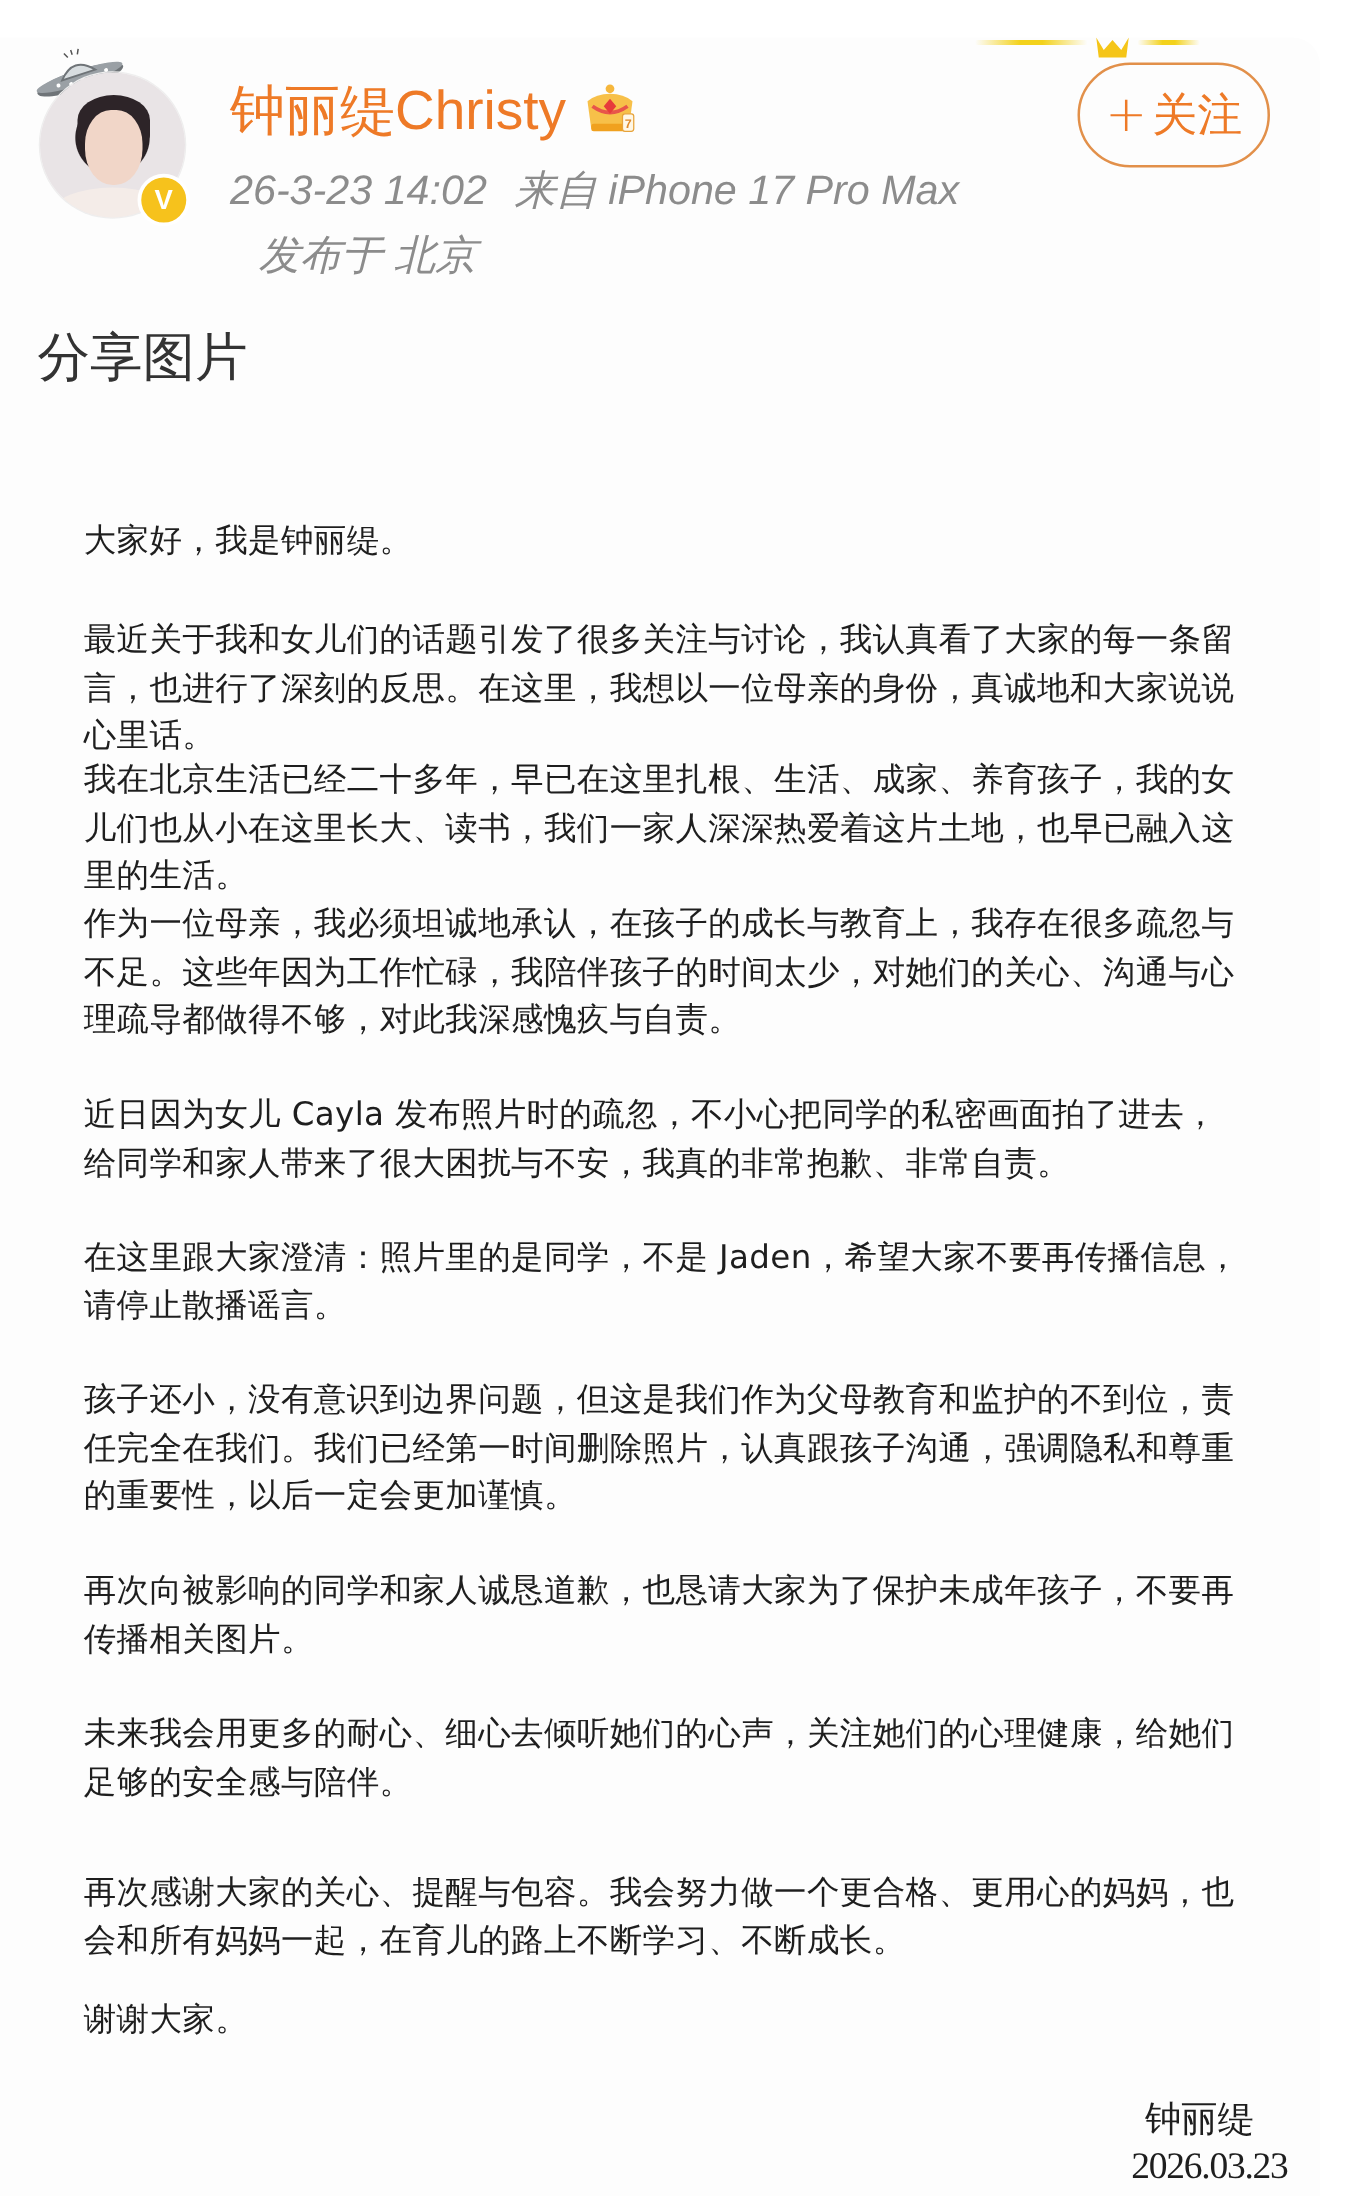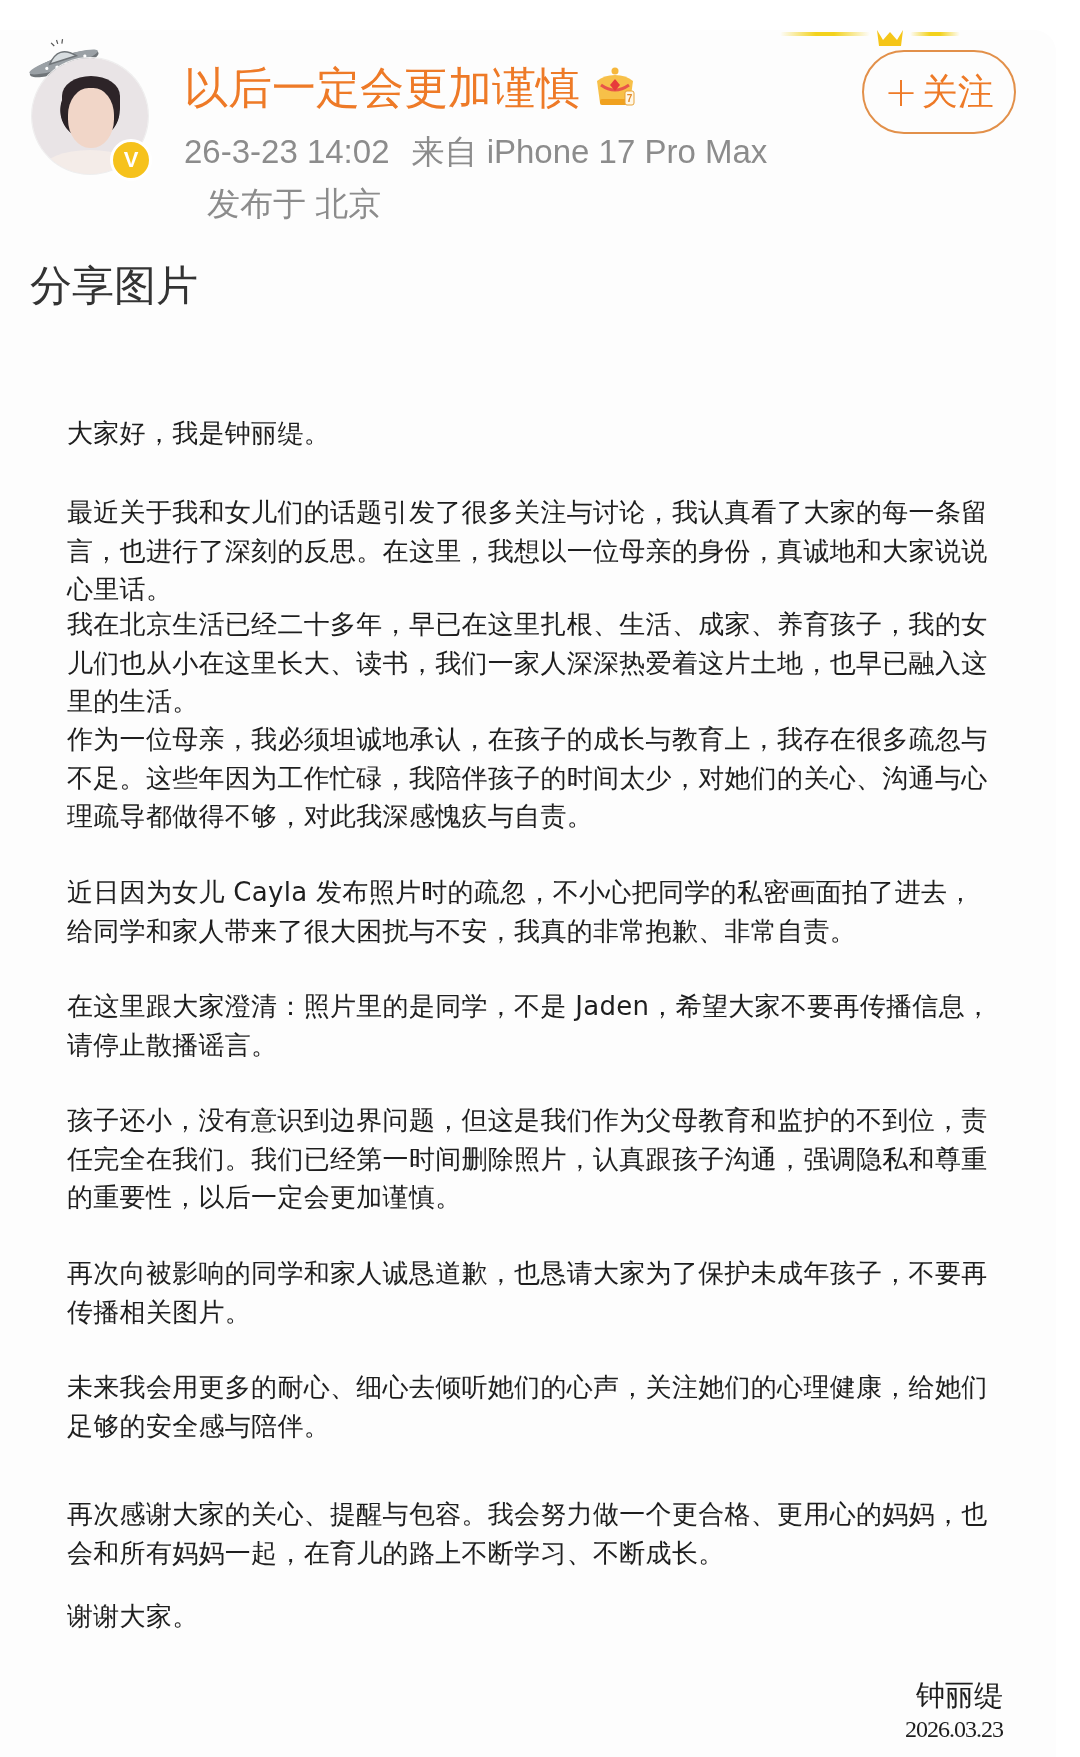--- a/index.html
+++ b/index.html
@@ -52,21 +52,21 @@
       background: #f6c21c; border: 3px solid #fff;
       color: #fff; font-weight: bold; font-size: 22px;
       display: flex; align-items: center; justify-content: center;
       font-family: "Liberation Sans", sans-serif;
     }
 
     .name-row { position: absolute; left: 184px; top: 60px; height: 56px; display: flex; align-items: center; }
     .name { font-size: 44px; color: #ee7a27; font-family: "Liberation Sans", "DejaVu Sans", sans-serif; letter-spacing: 0px; white-space: nowrap; }
     .crown { width: 46px; height: 46px; margin-left: 12px; }
 
-    .meta { position: absolute; left: 184px; color: #8c8c8c; font-size: 33px; font-family: "Liberation Sans", "DejaVu Sans", sans-serif; white-space: nowrap; }
+    .meta { position: absolute; left: 184px; color: #8c8c8c; font-size: 33px; font-family: "Liberation Sans", "DejaVu Sans", sans-serif; white-space: nowrap; font-style: italic; }
     .meta.time { top: 130px; }
     .meta.time .src { margin-left: 22px; }
     .meta.loc { top: 182px; margin-left: 23px; }
 
     .follow-btn {
       position: absolute; left: 862px; top: 50px;
       width: 154px; height: 84px; box-sizing: border-box;
       border: 2px solid #e2904a; border-radius: 42px;
       color: #ee7a27; font-size: 36px; background: transparent;
       display: flex; align-items: center; justify-content: center;
@@ -80,21 +80,21 @@
     .letter {
       position: absolute; left: 50px; top: 400px; width: 960px;
       color: #1e1e1e;
       font-family: "DejaVu Sans", sans-serif;
     }
     .letter p {
       margin: 0; position: absolute; left: 17px; width: 925px;
       font-size: 26px; line-height: 38.5px; letter-spacing: 0.3px;
     }
     .sig-name { position: absolute; left: 866px; font-size: 29px; }
-    .sig-date { position: absolute; left: 855px; font-size: 24px; font-family: "Liberation Serif", serif; letter-spacing: -1px; }
+    .sig-date { position: absolute; left: 855px; font-size: 30px; font-family: "Liberation Serif", serif; letter-spacing: -1px; }
   </style>
 </head>
 <body>
 
 <div class="card"></div>
 
 <div class="top-deco">
   <div class="bar l"></div>
   <svg class="mini-crown" viewBox="0 0 30 18">
     <path d="M2 0 L8 10 L15 2 L22 10 L28 0 L26 16 L4 16 Z" fill="#f5c518"></path>
@@ -118,21 +118,21 @@
   </svg>
   <div class="avatar">
     <div class="shoulders"></div>
     <div class="hair"></div>
     <div class="face"></div>
   </div>
   <div class="v-badge">V</div>
 </div>
 
 <div class="name-row">
-  <span class="name">以后一定会更加谨慎</span>
+  <span class="name">钟丽缇Christy</span>
   <svg class="crown" viewBox="0 0 46 46">
     <circle cx="23" cy="6" r="3.5" fill="#f6b73c"></circle>
     <path d="M5 16 Q12 10 23 10 Q34 10 41 16 L38 38 L8 38 Z" fill="#f7c049"></path>
     <path d="M9 20 Q23 30 37 20" stroke="#e8554a" stroke-width="3" fill="none"></path>
     <path d="M23 14 l5 6 l-5 6 l-5 -6 Z" fill="#e73b3b"></path>
     <rect x="8" y="34" width="30" height="6" rx="2" fill="#f0a11f"></rect>
     <rect x="33" y="26" width="9" height="14" rx="2" fill="#fff7e6" stroke="#e7a33a" stroke-width="1"></rect>
     <text x="37.5" y="37" font-size="10" text-anchor="middle" fill="#e08a2a" font-family="Liberation Sans, sans-serif" font-weight="bold">7</text>
   </svg>
 </div>

